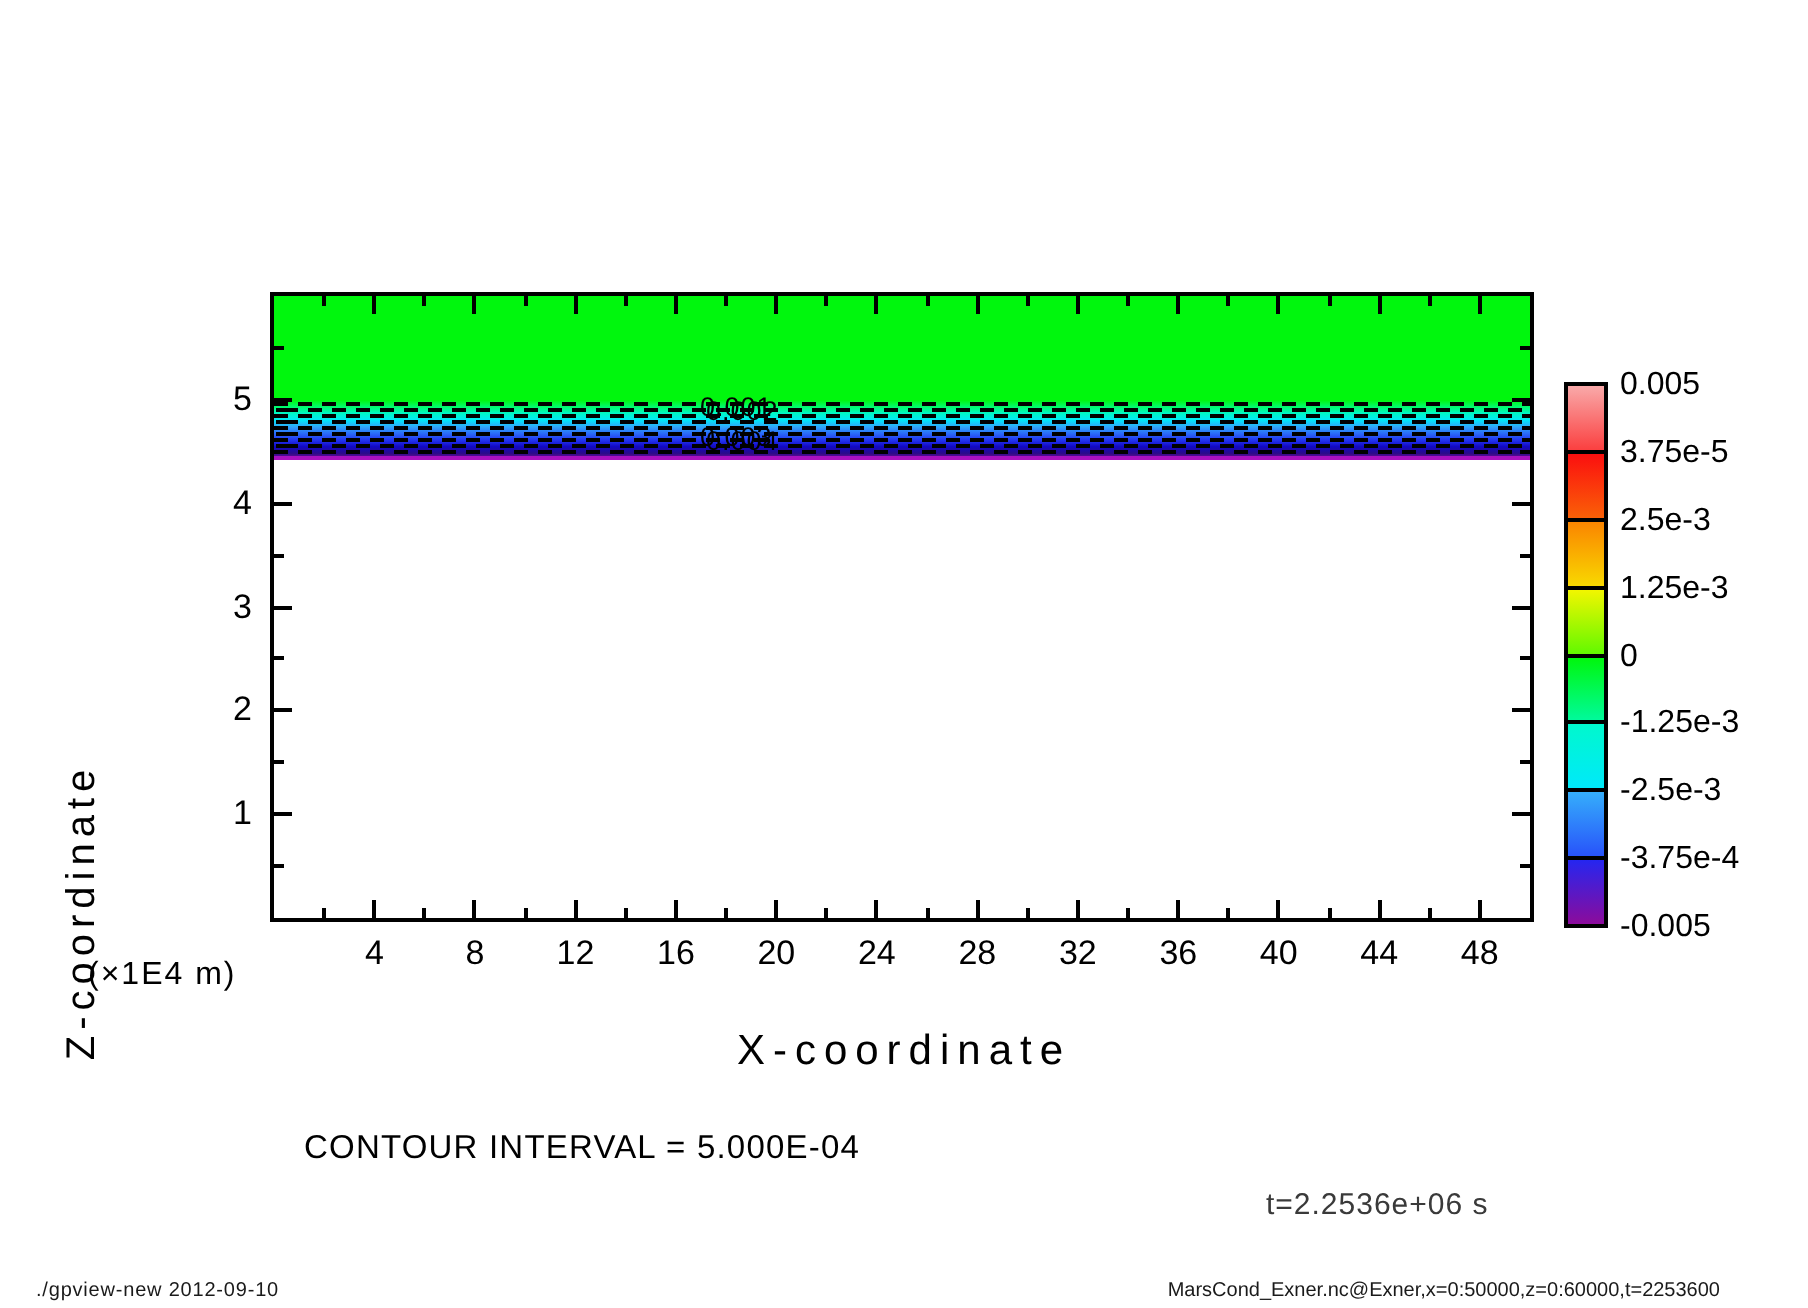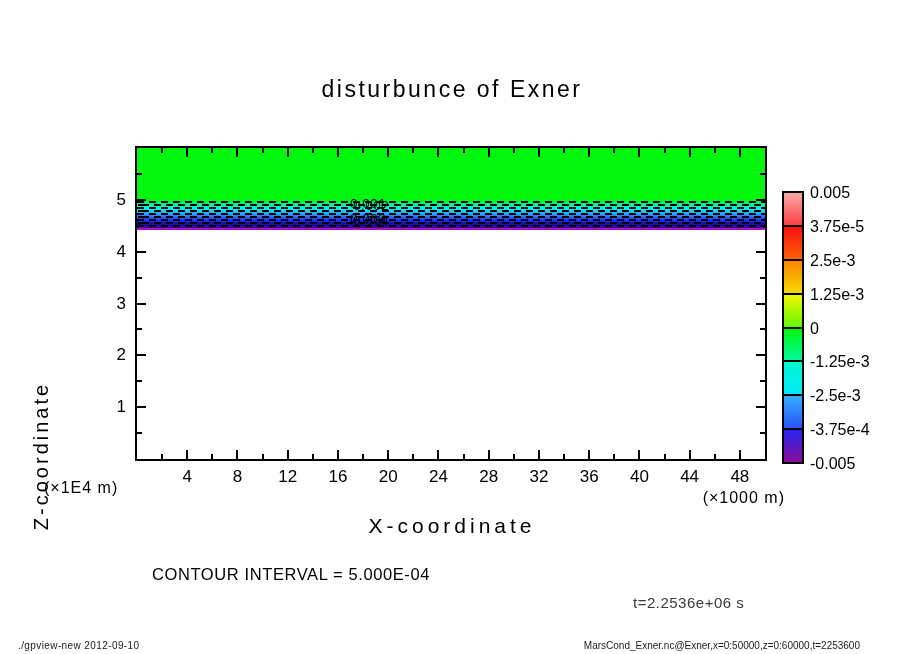--- a/index.html
+++ b/index.html
@@ -35,34 +35,32 @@
   #contour-interval{left:152px;top:565px;width:600px;text-align:left;font-size:16.5px;letter-spacing:0.6px;}
   #time-annotation{left:633px;top:594px;font-size:15px;color:#3a3a3a;letter-spacing:0.5px;}
   #footer-left{left:18px;top:640px;font-size:10px;color:#1a1a1a;letter-spacing:0.4px;}
   #footer-right{left:518px;top:640px;width:342px;text-align:right;font-size:10px;color:#1a1a1a;}
 </style>
 </head>
 <body>
 
 <div id="canvas">
 
-  <div class="t" id="chart-title">disturbunce of Exner</div>
 
   <div id="plot-frame">
     <div id="region-zero" style="background: rgb(0, 247, 13);"></div>
     <div id="region-band" style="background: linear-gradient(rgb(0, 247, 13), rgb(0, 250, 106), rgb(0, 247, 198), rgb(0, 232, 248), rgb(47, 167, 249), rgb(42, 108, 249), rgb(35, 54, 242), rgb(18, 8, 196), rgb(42, 11, 138), rgb(140, 11, 155));"></div>
     <div id="region-blank"></div>
   </div>
 
   <div id="ylabel-wrap">
     <div class="t" id="ylabel">Z-coordinate</div>
   </div>
   <div class="t" id="xlabel">X-coordinate</div>
   <div class="t" id="y-unit">(×1E4 m)</div>
-  <div class="t" id="x-unit">(×1000 m)</div>
 
   <div id="colorbar">
       <div class="cb-cell" style="background: linear-gradient(rgb(249, 169, 169), rgb(251, 64, 64));"></div>
       <div class="cb-cell" style="background: linear-gradient(rgb(251, 15, 15), rgb(250, 96, 7));"></div>
       <div class="cb-cell" style="background: linear-gradient(rgb(251, 133, 0), rgb(248, 216, 0));"></div>
       <div class="cb-cell" style="background: linear-gradient(rgb(242, 246, 0), rgb(98, 249, 0));"></div>
       <div class="cb-cell" style="background: linear-gradient(rgb(0, 247, 13), rgb(0, 250, 155));"></div>
       <div class="cb-cell" style="background: linear-gradient(rgb(0, 248, 205), rgb(0, 233, 250));"></div>
       <div class="cb-cell" style="background: linear-gradient(rgb(53, 174, 251), rgb(40, 83, 250));"></div>
       <div class="cb-cell" style="background: linear-gradient(rgb(37, 38, 240), rgb(140, 11, 155));"></div>

